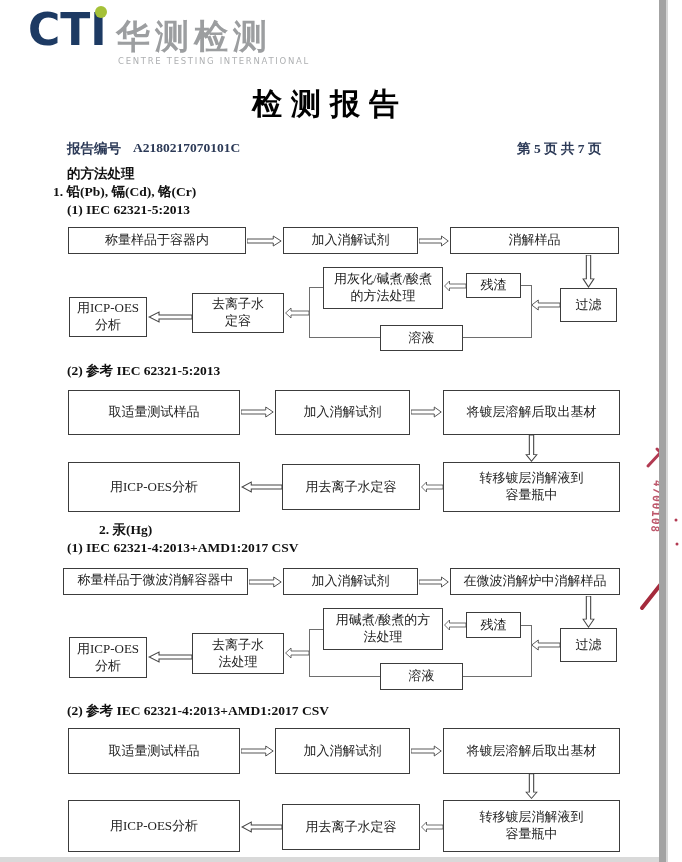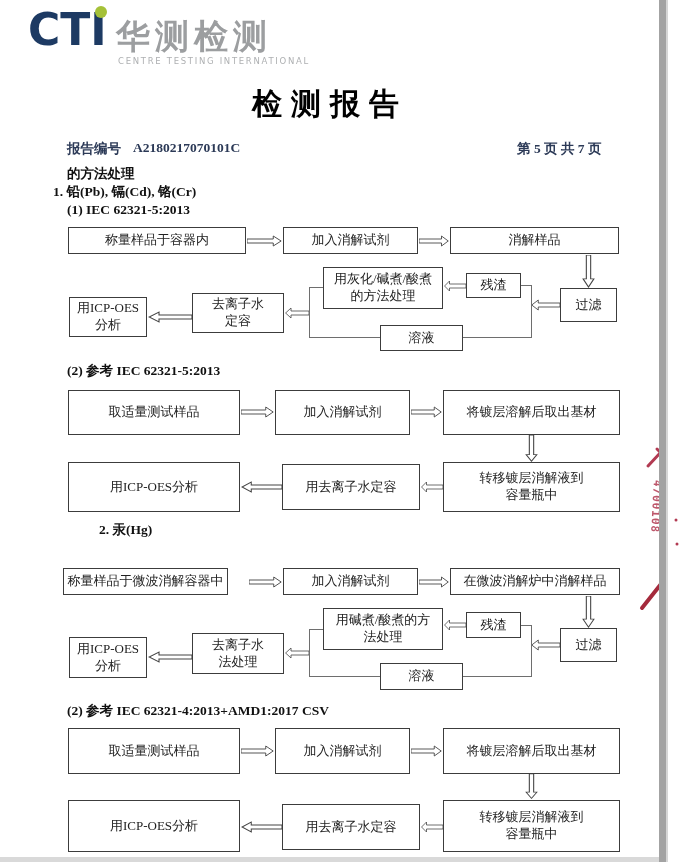--- a/index.html
+++ b/index.html
@@ -122,23 +122,24 @@
       </svg>
     <svg class="arrow" style="left:361px;top:93px;" width="22" height="12" viewBox="0 0 40 12" preserveAspectRatio="none">
         <path d="M40 4 H10 V1 L1 6 L10 11 V8 H40 Z" fill="#fff" stroke="#444"></path>
       </svg>
     <svg class="arrow" style="left:181px;top:93px;" width="41" height="12" viewBox="0 0 40 12" preserveAspectRatio="none">
         <path d="M40 4 H10 V1 L1 6 L10 11 V8 H40 Z" fill="#fff" stroke="#444"></path>
       </svg>
   </div>
 
   <div class="h" style="left:67px;top:521px;margin-left:32px;">2. 汞(Hg)</div>
+  <div class="h" style="left:67px;top:540px;">(1) IEC 62321-4:2013+AMD1:2017 CSV</div>
 
   <div class="chart" style="top:566px;height:126px;">
-    <div class="box" style="left:3px;top:2px;width:165px;height:27px;">称量样品于微波消解容器中</div>
+    <div class="box" style="left:3px;top:2px;width:185px;height:27px;font-family:Liberation Mono, monospace;">称量样品于微波消解容器中</div>
     <div class="box" style="left:223px;top:2px;width:135px;height:27px;">加入消解试剂</div>
     <div class="box" style="left:390px;top:2px;width:170px;height:27px;">在微波消解炉中消解样品</div>
     <div class="box" style="left:263px;top:42px;width:120px;height:42px;">用碱煮/酸煮的方
 法处理</div>
     <div class="box" style="left:406px;top:46px;width:55px;height:26px;">残渣</div>
     <div class="box" style="left:500px;top:62px;width:57px;height:34px;">过滤</div>
     <div class="box" style="left:320px;top:97px;width:83px;height:27px;">溶液</div>
     <div class="box" style="left:132px;top:67px;width:92px;height:41px;">去离子水
 法处理</div>
     <div class="box" style="left:9px;top:71px;width:78px;height:41px;">用ICP-OES

